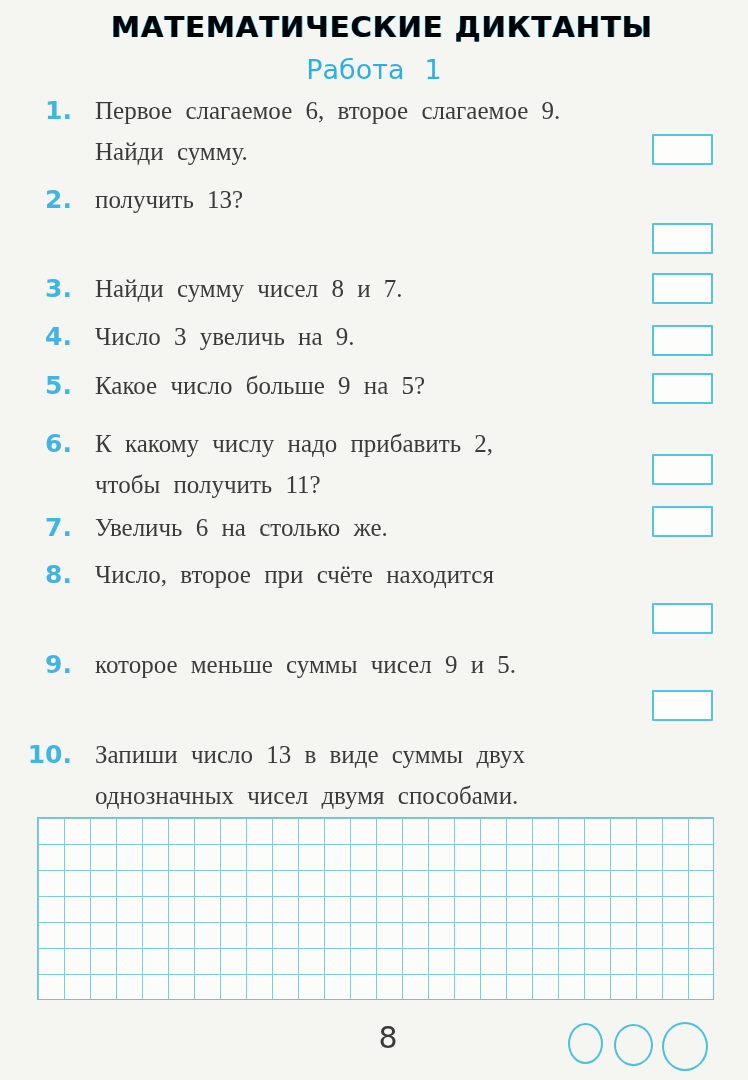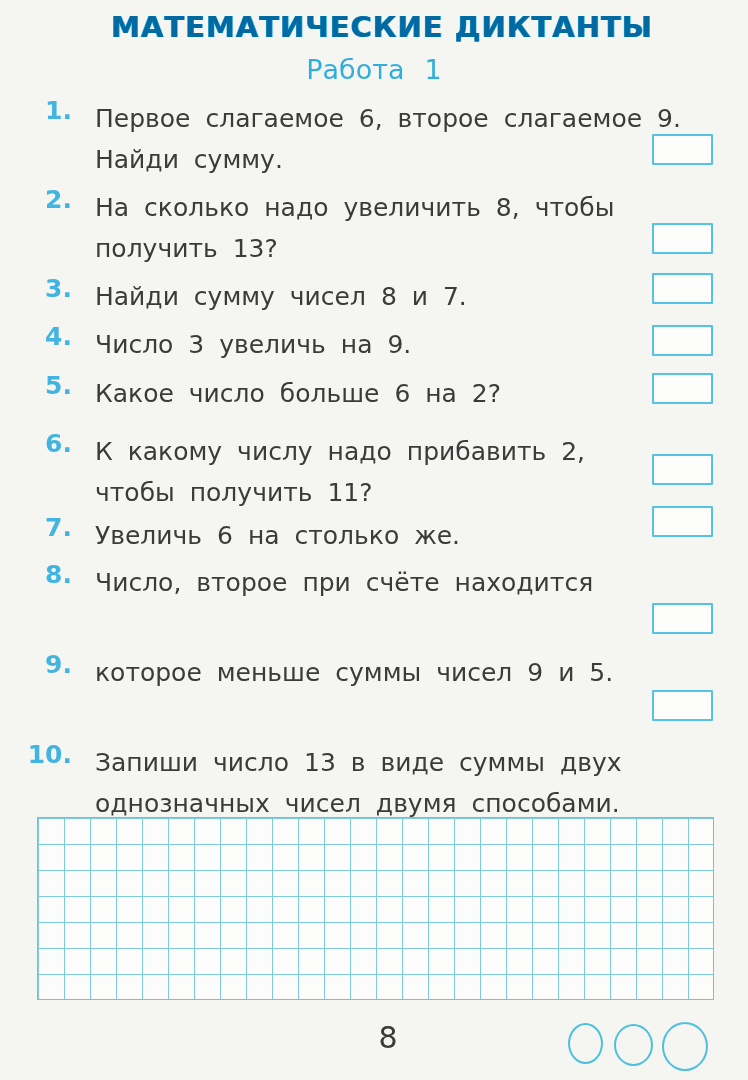--- a/index.html
+++ b/index.html
@@ -5,35 +5,35 @@
   * { margin:0; padding:0; box-sizing:border-box; }
   html,body { width:748px; height:1080px; }
   body { font-family:"DejaVu Sans", sans-serif; }
   .page {
     position:relative; width:748px; height:1080px;
     background:#f5f6f2; overflow:hidden;
   }
   .title {
     position:absolute; top:10px; left:0; width:100%;
     text-align:center; font-size:29px; font-weight:bold;
-    letter-spacing:1px; color:#0369a1;
+    letter-spacing:1px; color:#000000;
     text-shadow:0.6px 0 0 #2aaee2, -0.6px 0 0 #2aaee2;
     padding-left:16px;
   }
   .subtitle {
     position:absolute; top:54px; left:0; width:100%;
     text-align:center; font-size:27px; color:#31aedd;
   }
   .subtitle .subnum { margin-left:20px; }
   .q { position:absolute; left:0; width:748px; }
   .qnum {
     position:absolute; left:20px; width:52px; text-align:right;
     font-size:25px; line-height:41px; font-weight:bold; color:#41b4e1;
   }
-  .qtext { position:absolute; left:95px; top:8px; width:560px; }
+  .qtext { position:absolute; left:95px; top:0; width:560px;font-family:Liberation Serif, serif; }
   .qline {
     font-size:25px; line-height:41px; color:#3b3b3b;
     white-space:nowrap; word-spacing:7px;
   }
   .abox {
     position:absolute; left:652px; width:61px; height:31px;
     border:2px solid #55c3e3; background:#fdfdfc; border-radius:1px;
   }
   .grid {
     position:absolute; left:37px; top:817px; width:677px; height:183px;
@@ -69,21 +69,20 @@
     <div class="qnum">1.</div>
     <div class="qtext">
       <div class="qline">Первое слагаемое 6, второе слагаемое 9.</div>
       <div class="qline">Найди сумму.</div>
     </div>
   </div>
 
   <div class="q" style="top:179px">
     <div class="qnum">2.</div>
     <div class="qtext">
-      <div class="qline">На сколько надо увеличить 8, чтобы</div>
       <div class="qline">получить 13?</div>
     </div>
   </div>
 
   <div class="q" style="top:268px">
     <div class="qnum">3.</div>
     <div class="qtext">
       <div class="qline">Найди сумму чисел 8 и 7.</div>
     </div>
   </div>
@@ -91,21 +90,21 @@
   <div class="q" style="top:316px">
     <div class="qnum">4.</div>
     <div class="qtext">
       <div class="qline">Число 3 увеличь на 9.</div>
     </div>
   </div>
 
   <div class="q" style="top:365px">
     <div class="qnum">5.</div>
     <div class="qtext">
-      <div class="qline">Какое число больше 6 на 2?</div>
+      <div class="qline">Какое число больше 9 на 5?</div>
     </div>
   </div>
 
   <div class="q" style="top:423px">
     <div class="qnum">6.</div>
     <div class="qtext">
       <div class="qline">К какому числу надо прибавить 2,</div>
       <div class="qline">чтобы получить 11?</div>
     </div>
   </div>

